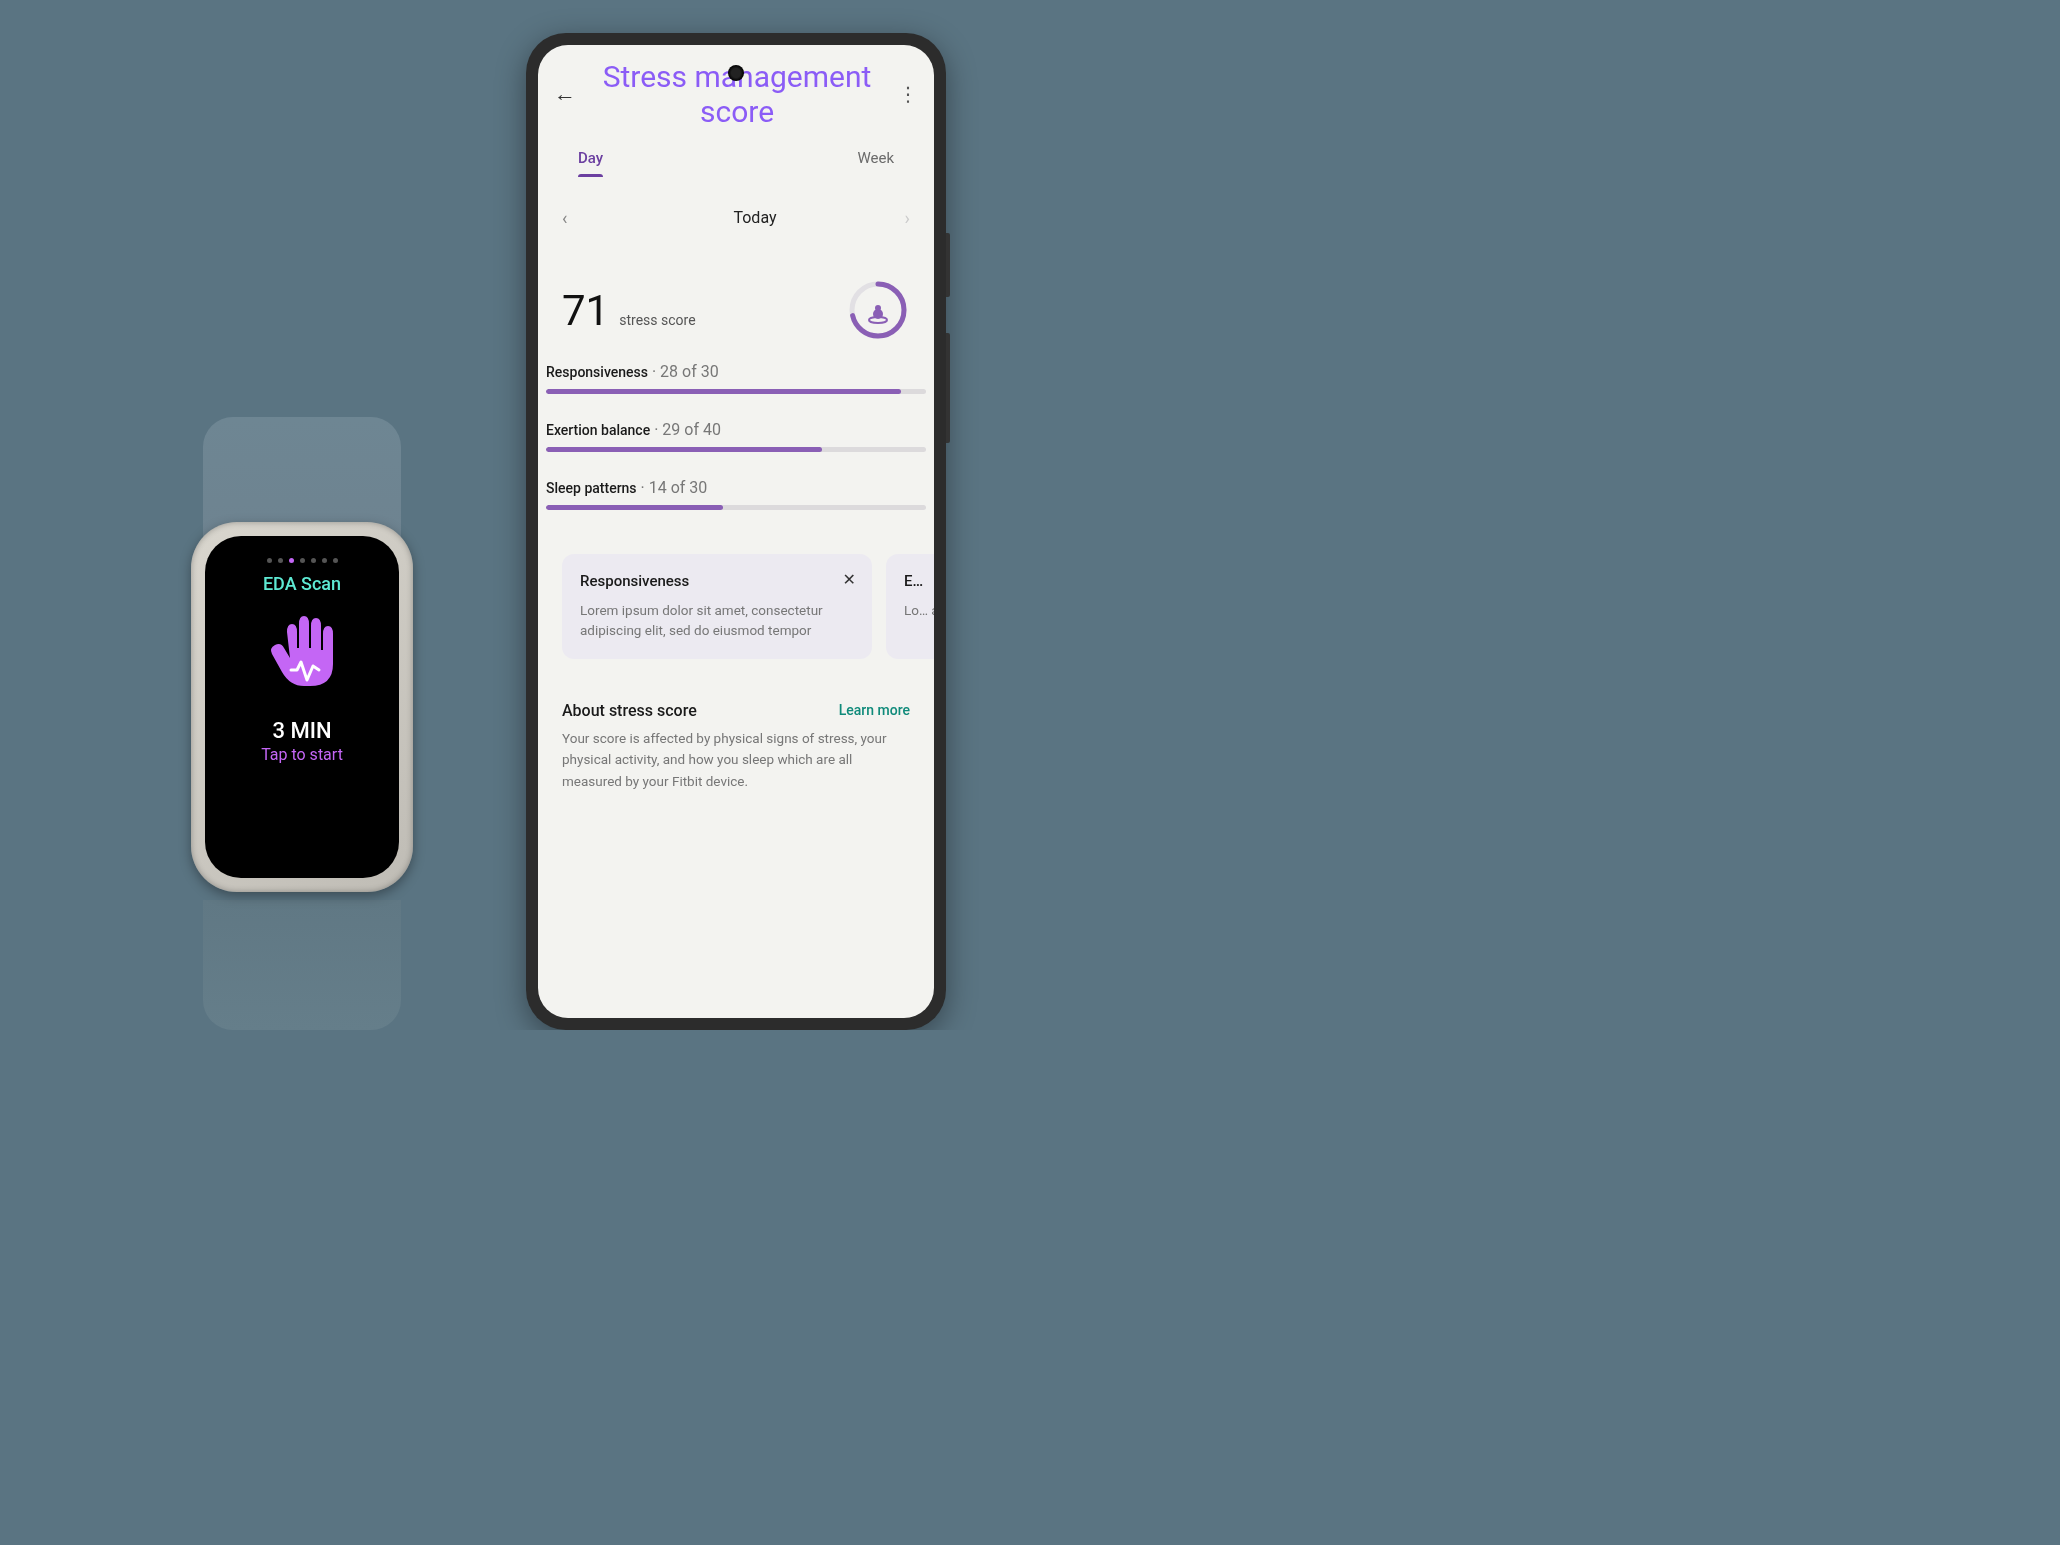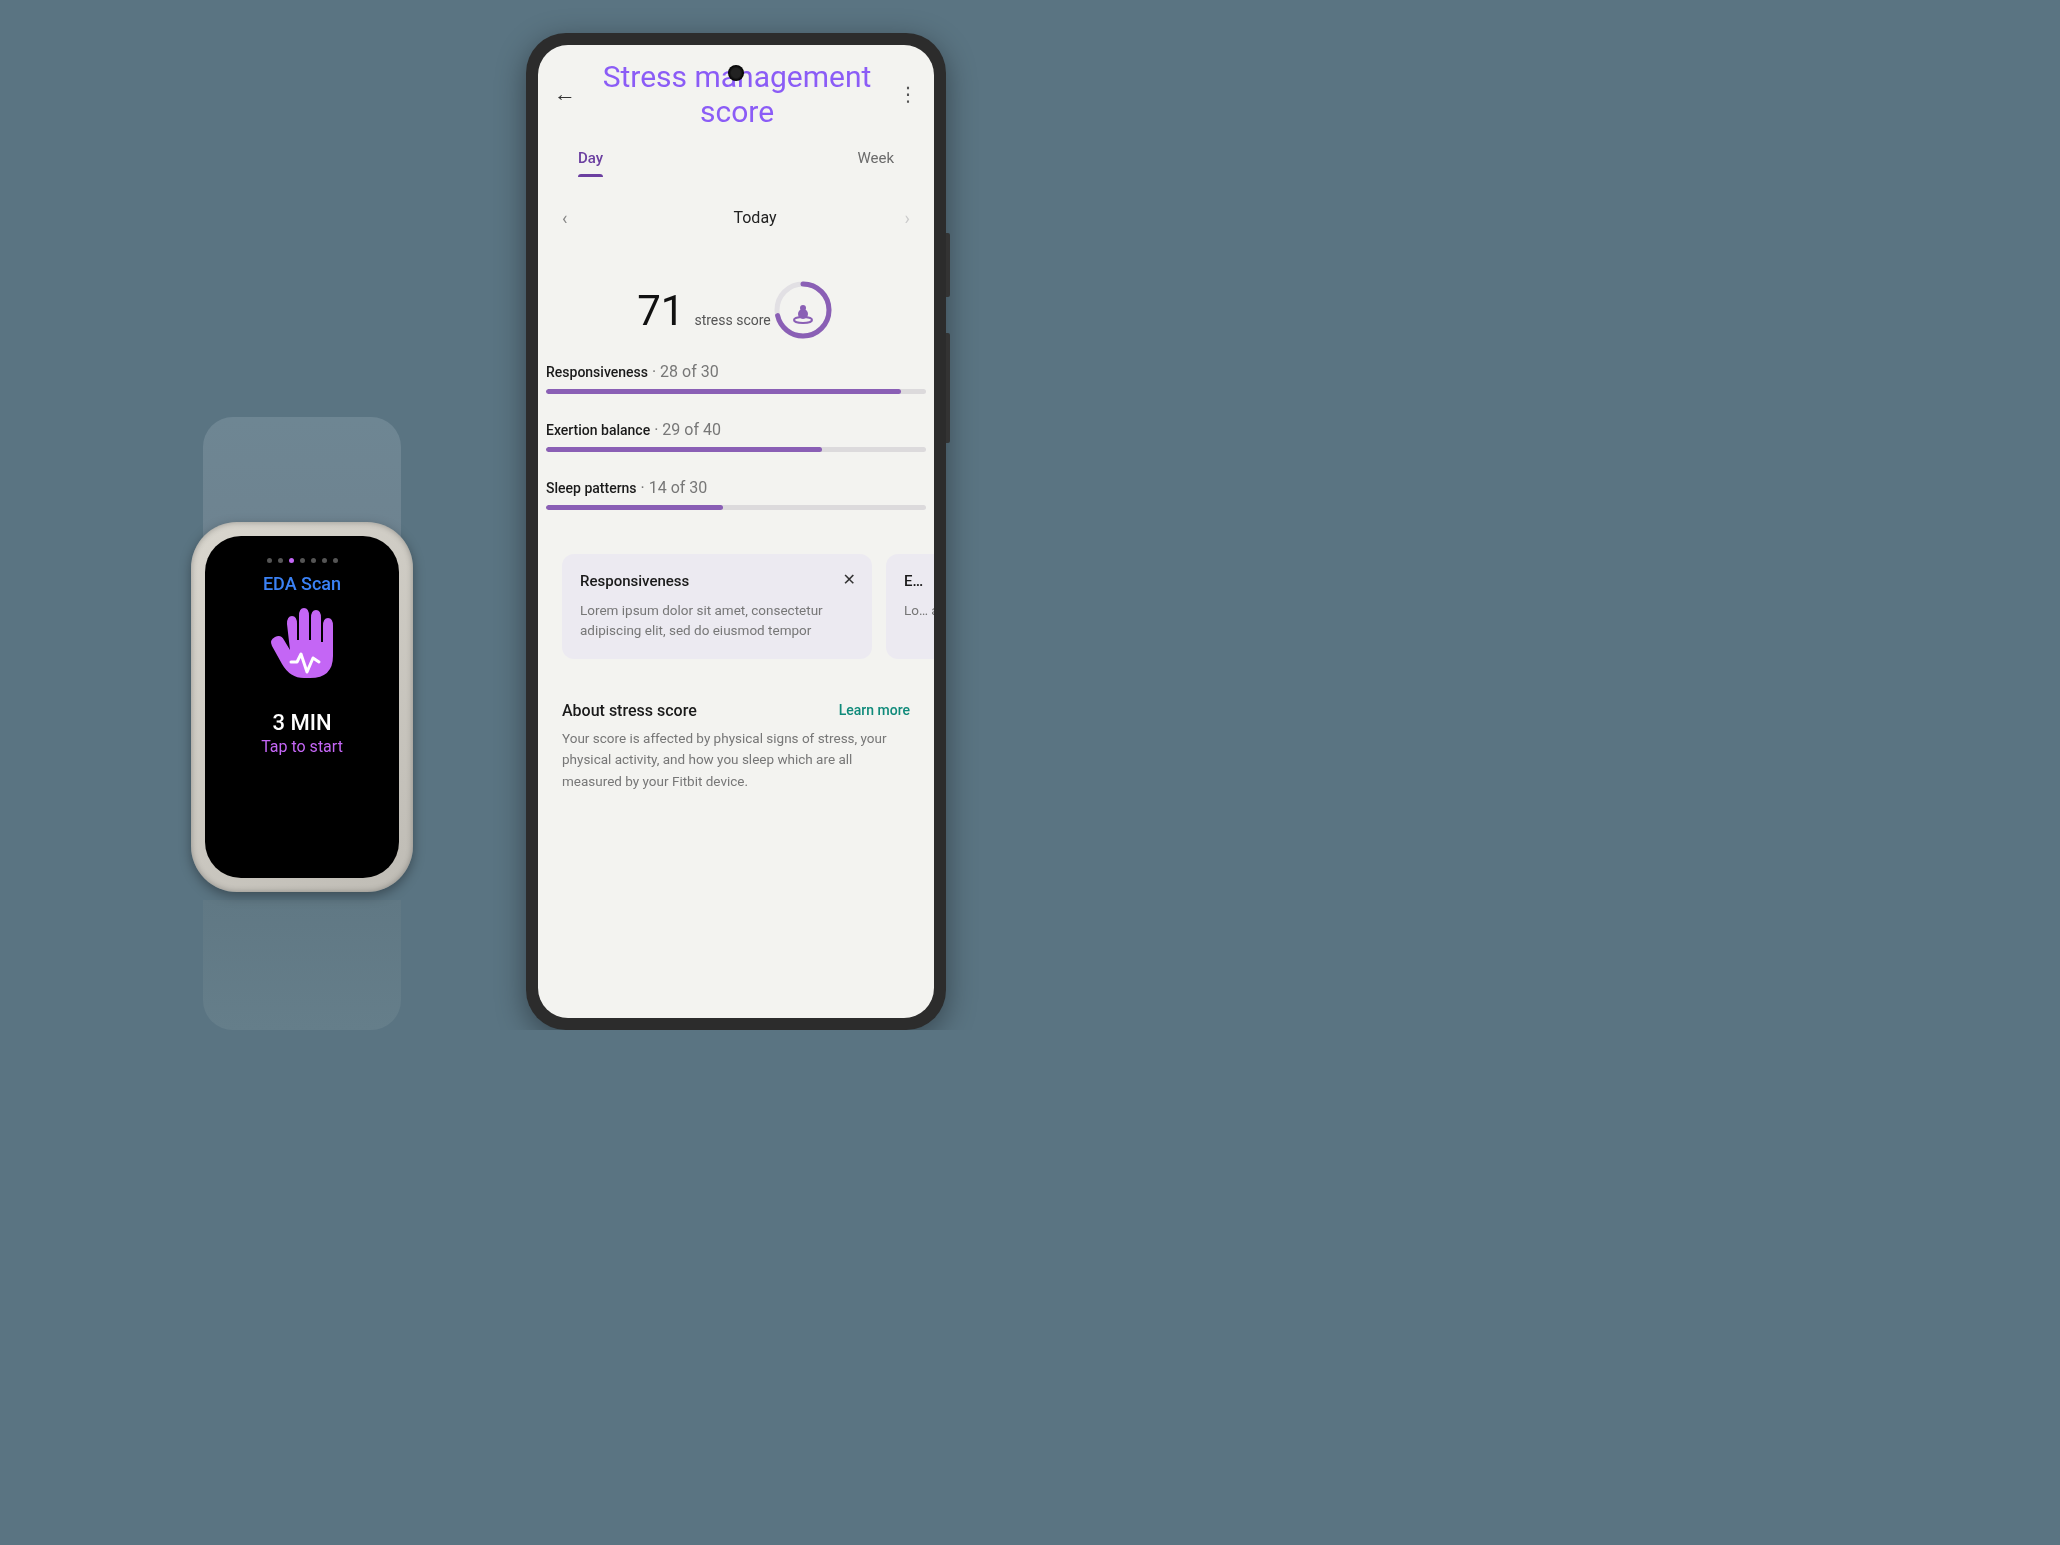--- a/index.html
+++ b/index.html
@@ -47,21 +47,21 @@
     border-radius: 36px;
     display: flex;
     flex-direction: column;
     align-items: center;
     padding-top: 22px;
     color: #fff;
   }
   .watch-dots { display: flex; gap: 6px; margin-bottom: 10px; }
   .watch-dot { width: 5px; height: 5px; border-radius: 50%; background: #555; }
   .watch-dot.active { background: #c466f5; }
-  .watch-eda-title { color: #3b82f6; font-size: 18px; font-weight: 500; margin-bottom: 10px; }
+  .watch-eda-title { color: #5eead4; font-size: 18px; font-weight: 500; margin-bottom: 18px; }
   .watch-hand-icon { margin-bottom: 18px; }
   .watch-duration { font-size: 22px; font-weight: 500; }
   .watch-tap { color: #c466f5; font-size: 16px; margin-top: 2px; }
 
   
   .phone {
     position: absolute;
     left: 526px;
     top: 33px;
     width: 420px;
@@ -133,22 +133,22 @@
 
   .date-nav {
     display:flex; align-items:center; justify-content:space-between;
     padding: 24px 24px 10px;
   }
   .date-nav .chev { color:#888; font-size:18px; cursor:pointer;}
   .date-nav .chev.disabled { color:#ccc; }
   .date-label { font-size:16px; color:#222;margin-left:38px; }
 
   .score-row {
-    display:flex; align-items:center; justify-content:center;
-    padding: 40px 14px 20px;
+    display:flex; align-items:center; justify-content:space-between;
+    padding: 40px 24px 20px;
   }
   .score-left { display:flex; align-items:baseline; gap:10px;}
   .score-num { font-size:42px; font-weight:400; color:#111;}
   .score-label { font-size:14px; color:#555;}
   .score-ring { position:relative; width:64px; height:64px;}
 
   .metrics { padding: 0 8px; }
   .metric { margin-bottom: 26px; }
   .metric-label { font-size:14px; color:#1a1a1a; font-weight:500;}
   .metric-count { color:#777; font-weight:400;}

